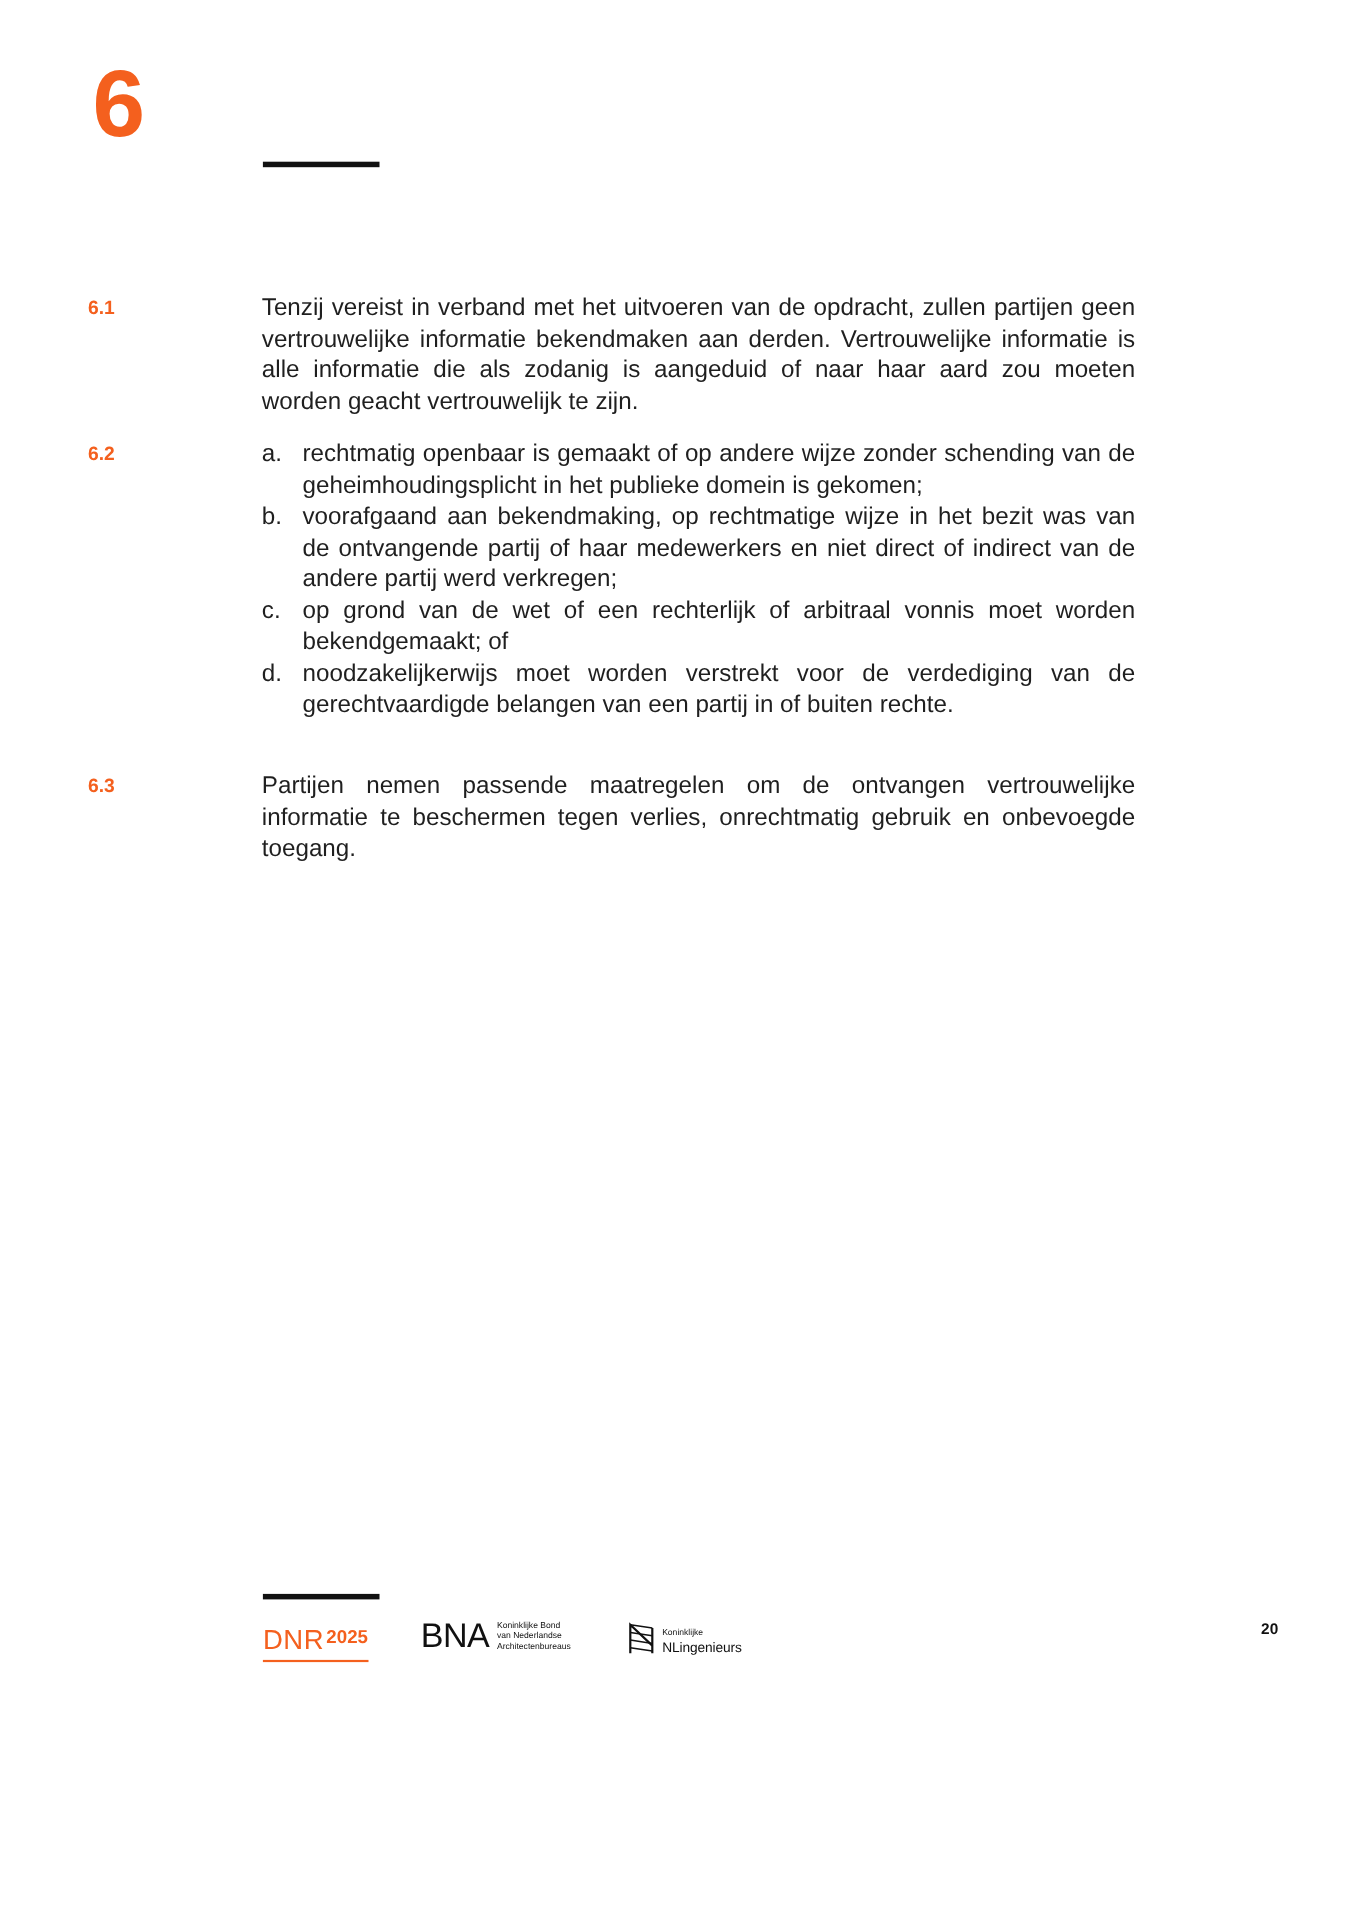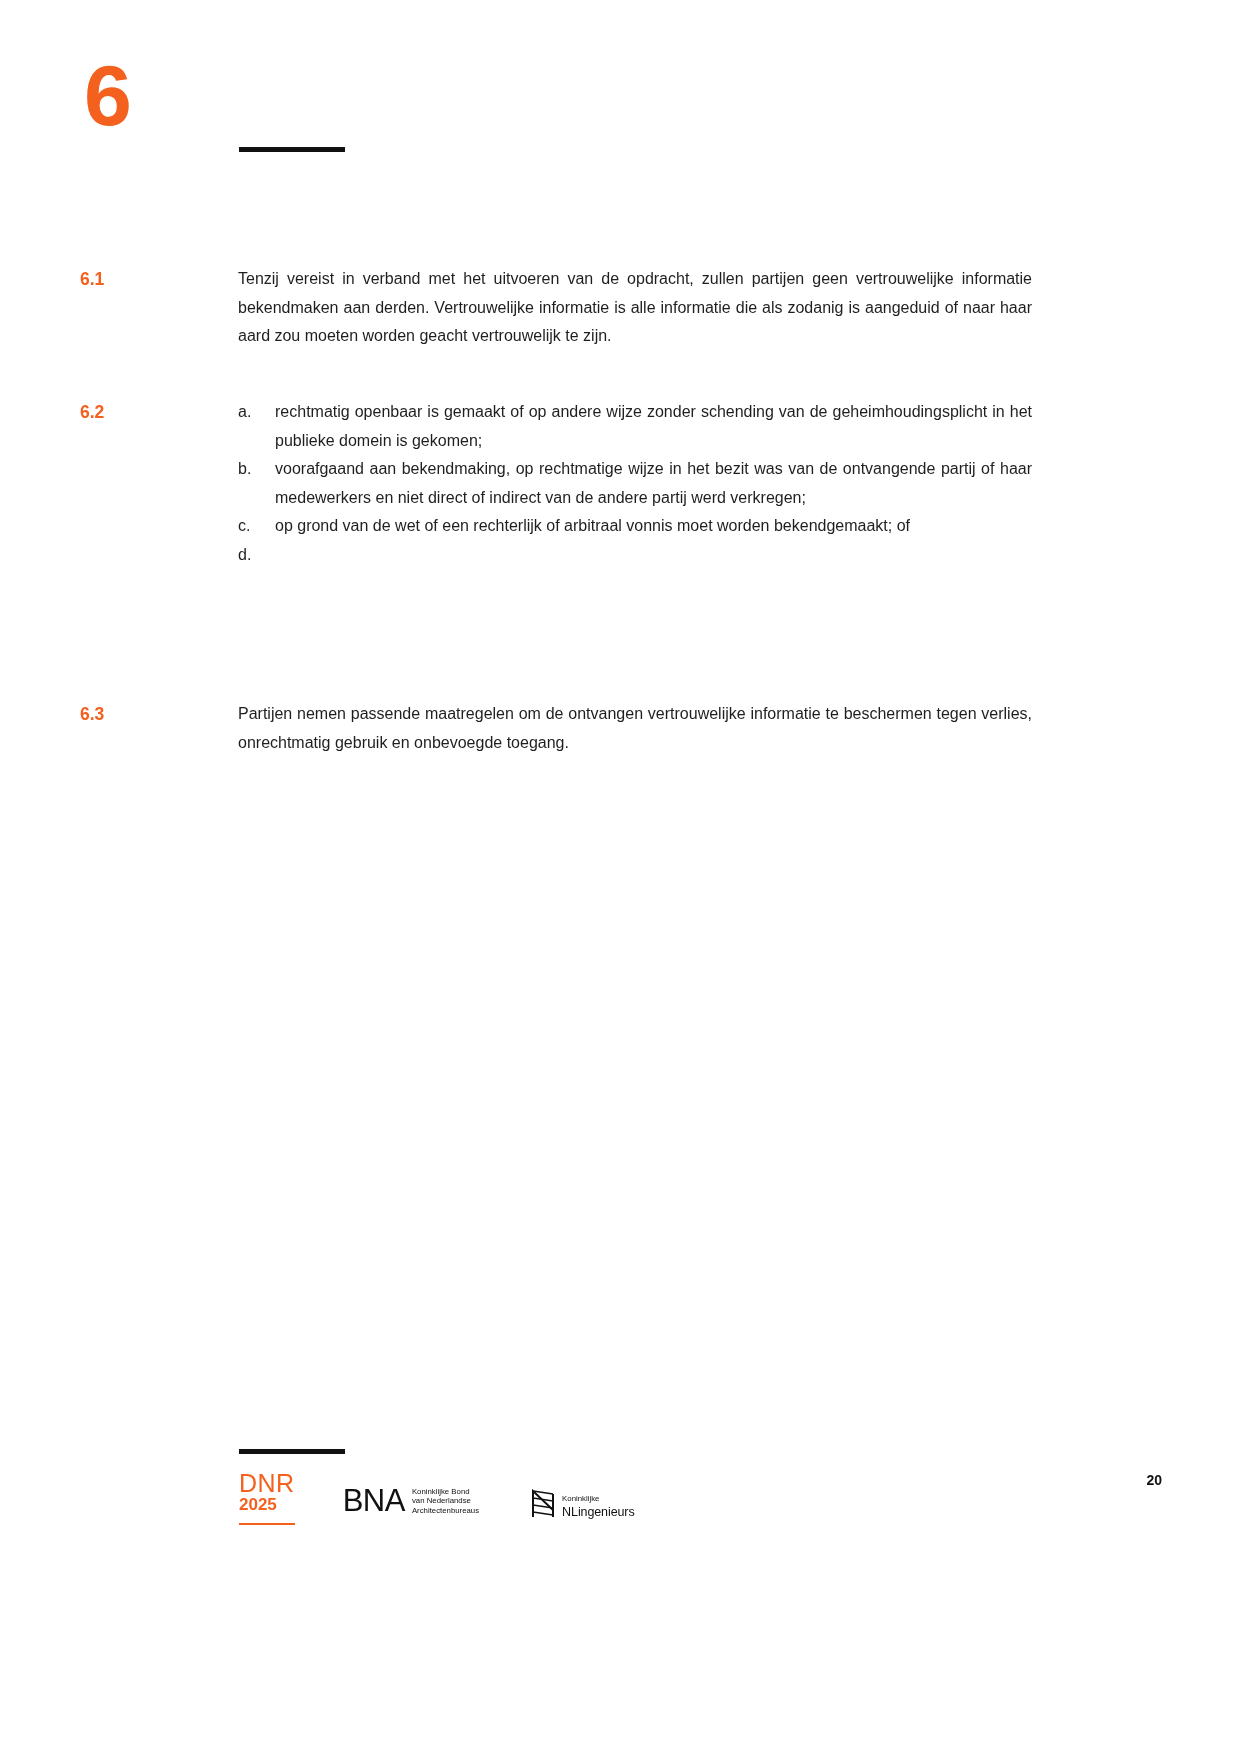--- a/index.html
+++ b/index.html
@@ -71,21 +71,21 @@
     width: 140px;
     font-size: 17.5px;
     line-height: 28.5px;
     font-weight: 700;
     color: #F4601E;
   }
   .clause-body {
     position: absolute;
     left: 238px;
     width: 794px;
-    font-size: 16px;
+    font-size: 22px;
     line-height: 28.5px;
     color: #1f1f1f;
   }
   .justified {
     text-align: justify;
     text-justify: inter-word;
   }
   .lead-in {
     text-align: left;
   }
@@ -135,21 +135,20 @@
     gap: 0px;
   }
 
   
   .logo-dnr {
     display: flex;
     align-items: baseline;
     gap: 2px;
     position: relative;
     padding-bottom: 2px;
-    flex-direction: column;
   }
   .logo-dnr .dnr-word {
     font-size: 25px;
     font-weight: 400;
     letter-spacing: 0.5px;
     color: #F4601E;
   }
   .logo-dnr .dnr-year {
     font-size: 17px;
     font-weight: 700;
@@ -246,20 +245,21 @@
         <li>
           <span class="marker">b.</span>
           <span>voorafgaand aan bekendmaking, op rechtmatige wijze in het bezit was van de ontvangende partij of haar medewerkers en niet direct of indirect van de andere partij werd verkregen;</span>
         </li>
         <li>
           <span class="marker">c.</span>
           <span>op grond van de wet of een rechterlijk of arbitraal vonnis moet worden bekendgemaakt; of</span>
         </li>
         <li>
           <span class="marker">d.</span>
+          <span>noodzakelijkerwijs moet worden verstrekt voor de verdediging van de gerechtvaardigde belangen van een partij in of buiten rechte.</span>
         </li>
       </ol>
     </div>
   </div>
 
   <div class="clause" style="top:700px;">
     <div class="clause-num">6.3</div>
     <div class="clause-body justified">Partijen nemen passende maatregelen om de ontvangen vertrouwelijke informatie te beschermen tegen verlies, onrechtmatig gebruik en onbevoegde toegang.</div>
   </div>
 

